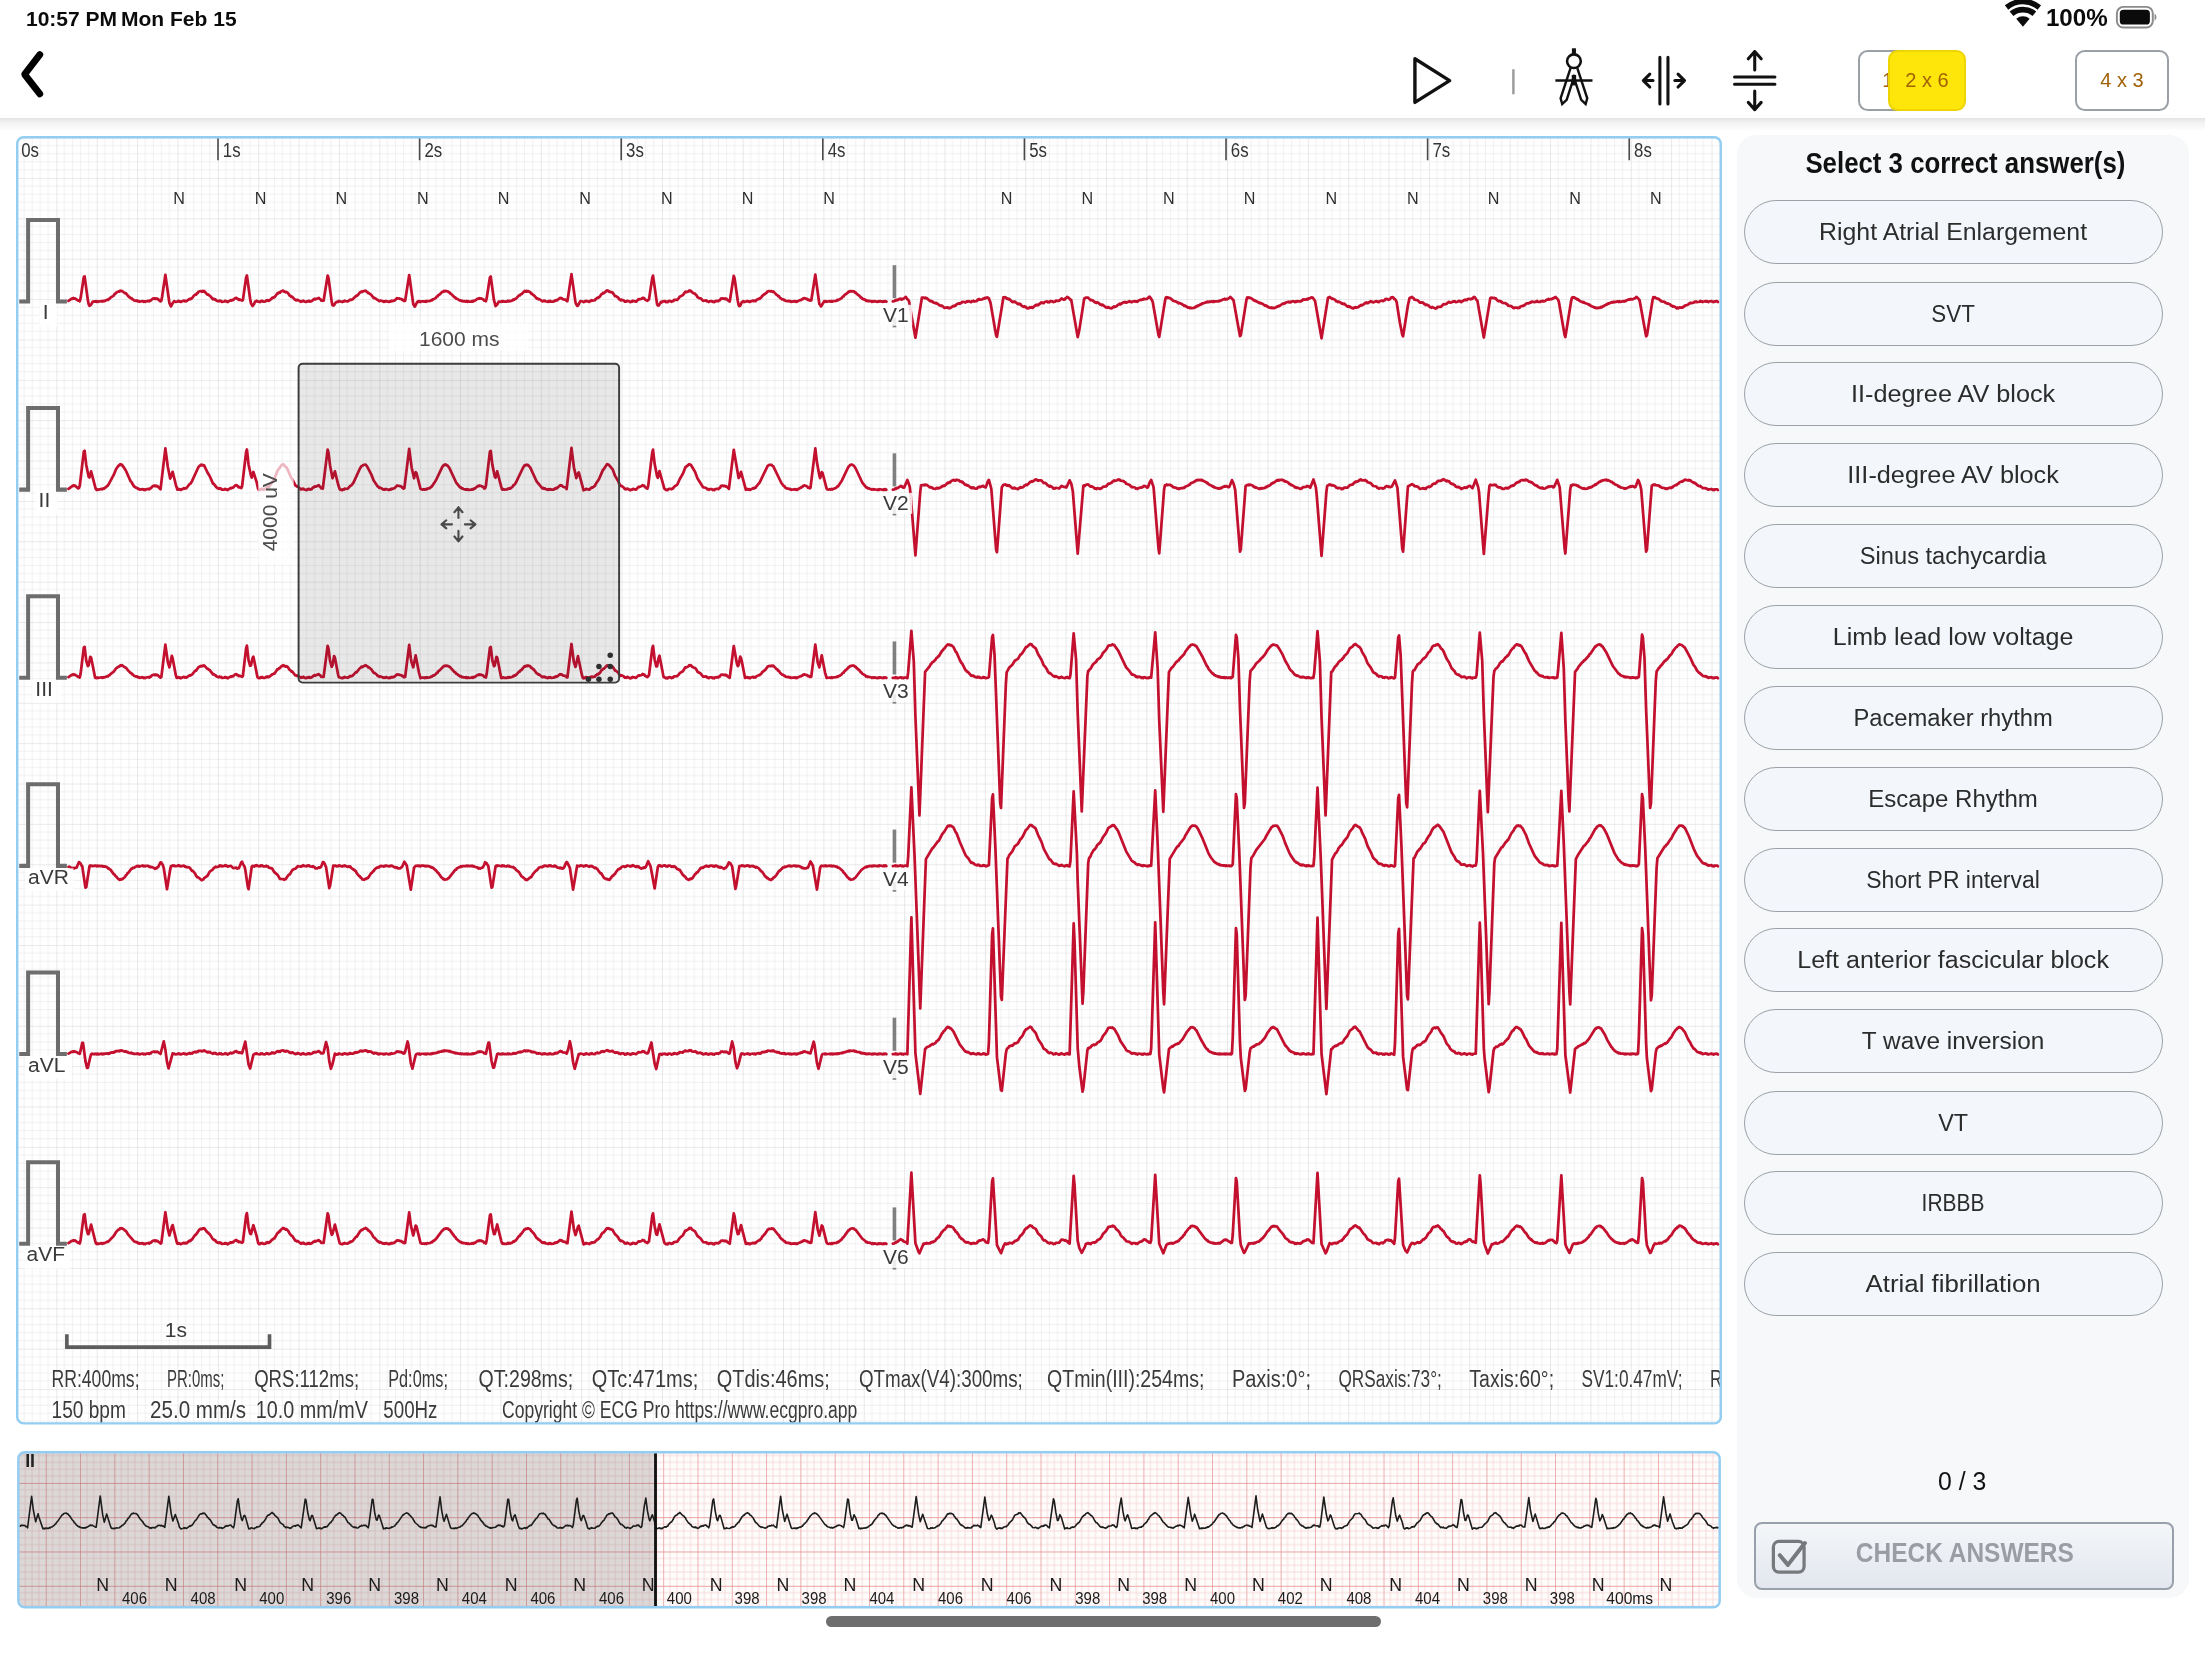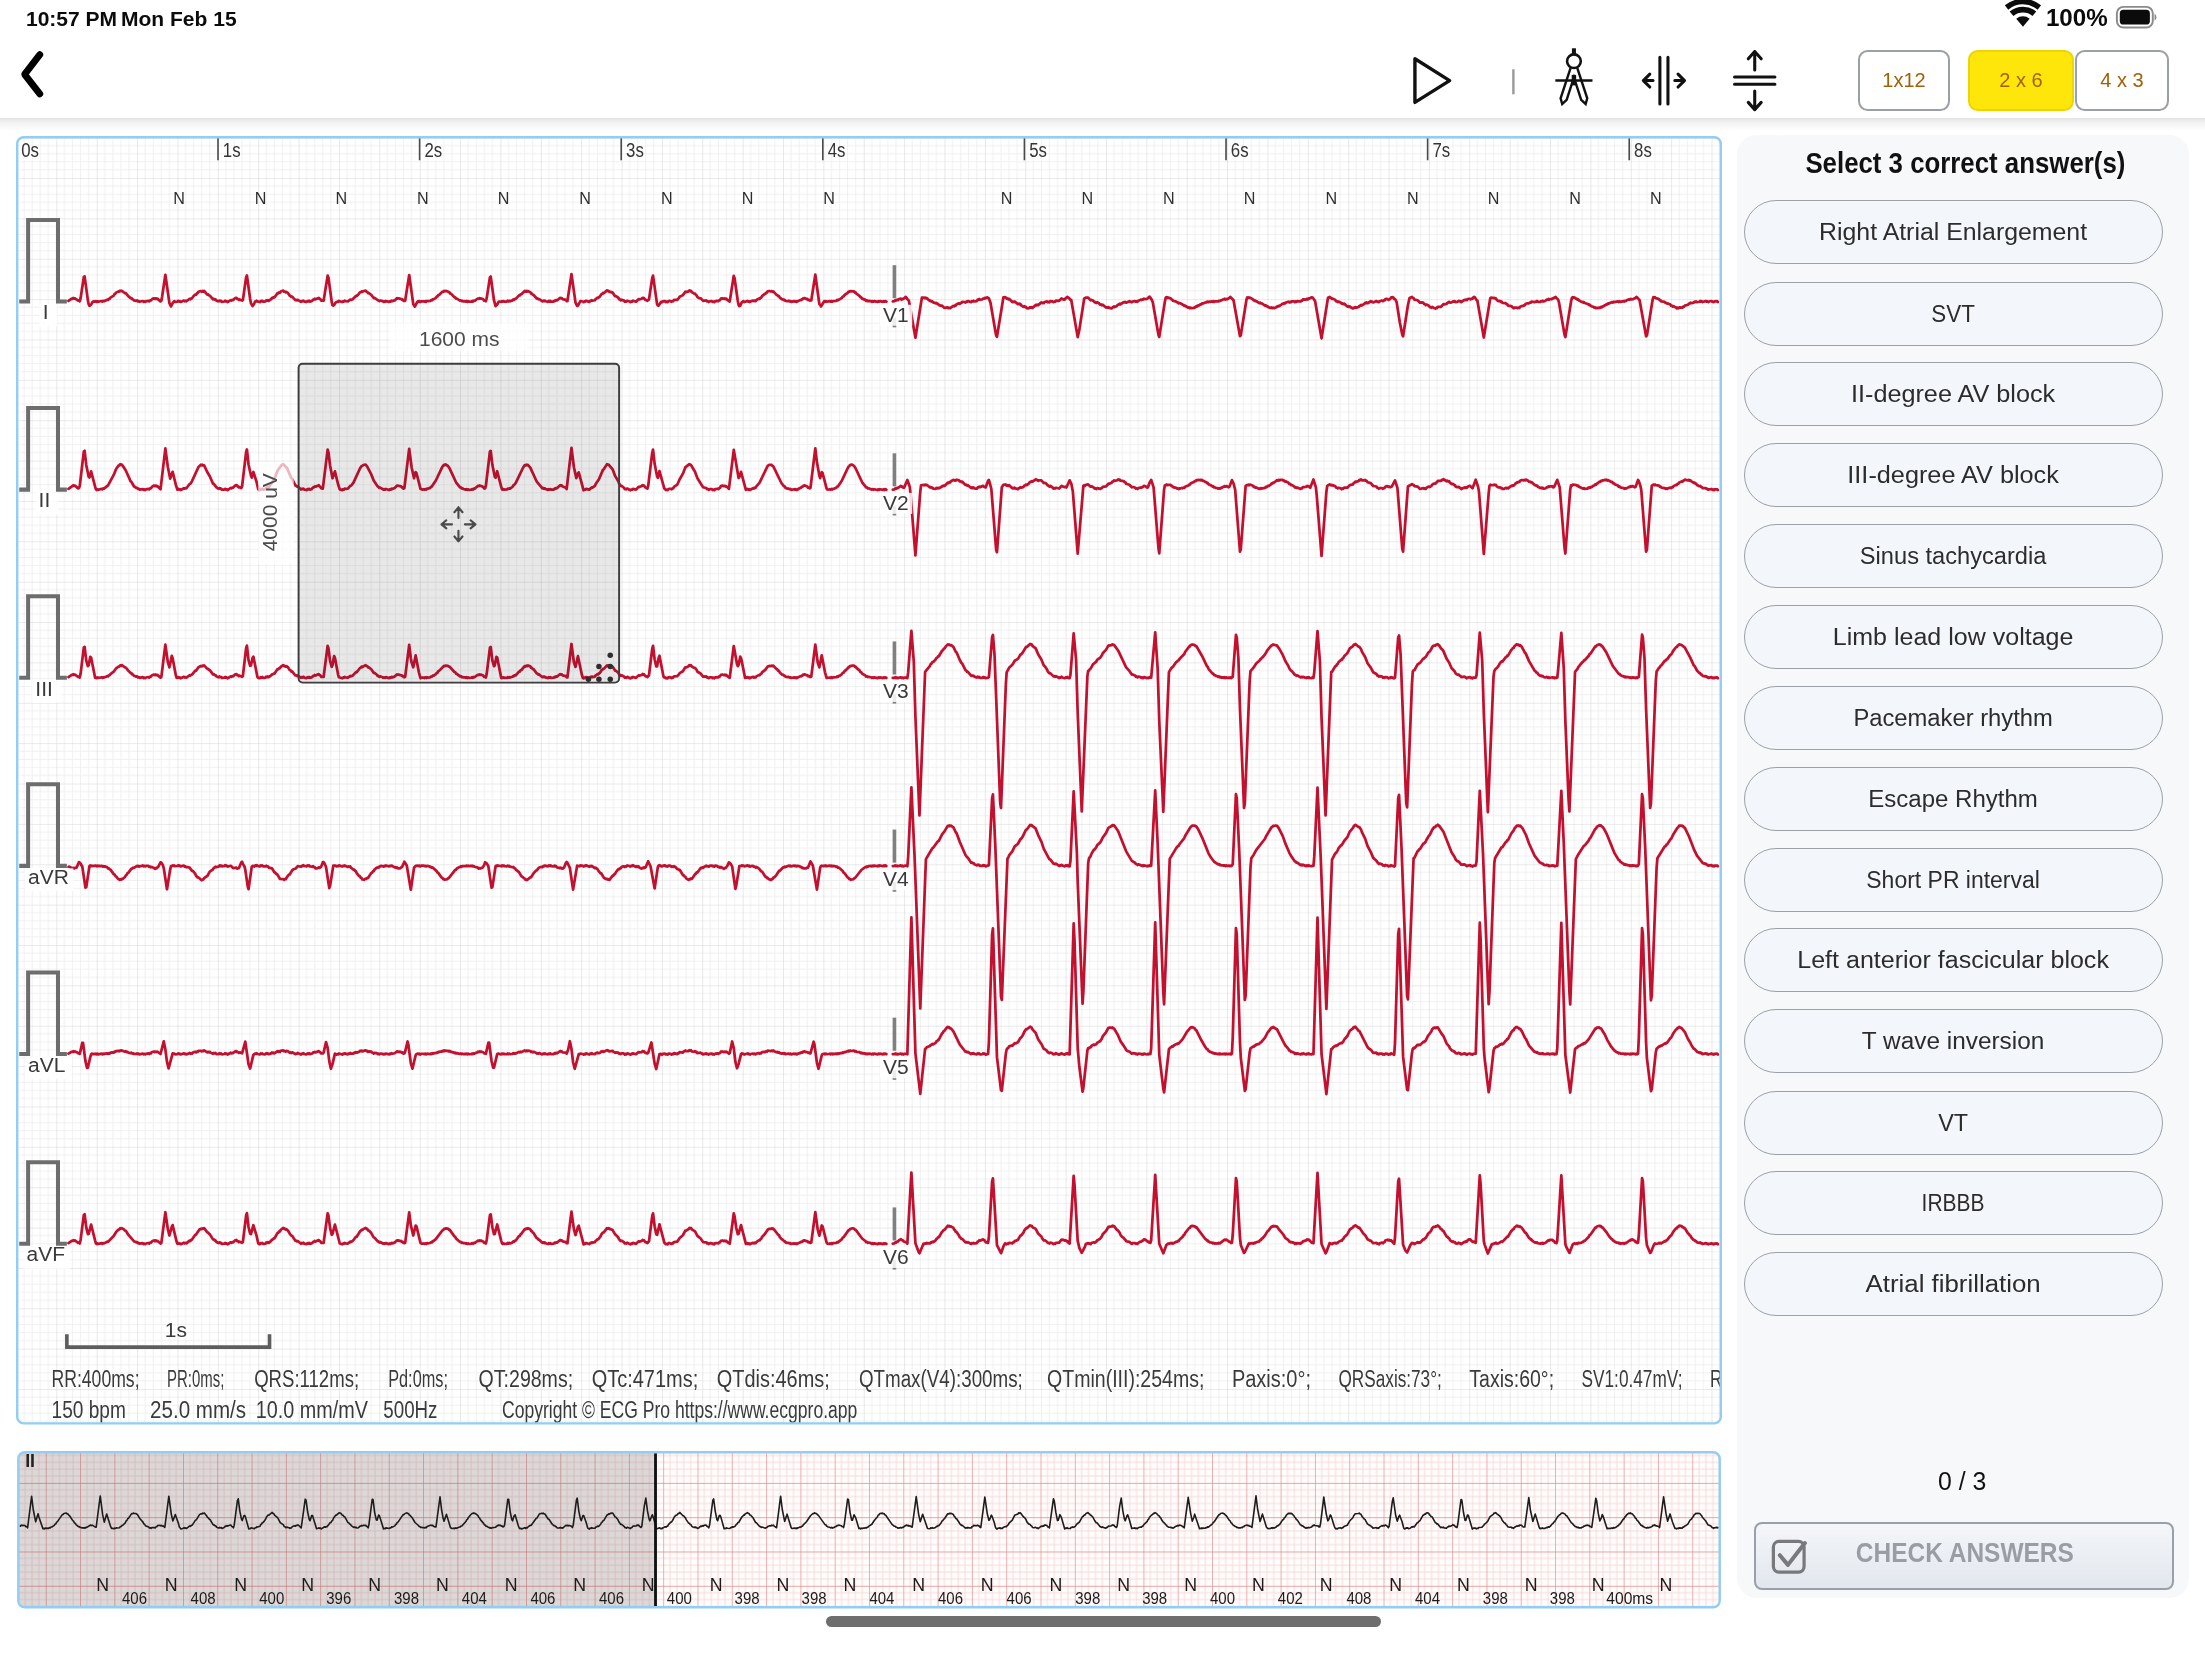--- a/index.html
+++ b/index.html
@@ -61,21 +61,21 @@
   <path d="M2075 100h12m0 0l-8-8m8 8l-8 8"></path>
  </g>
  <g stroke="#111" stroke-width="3.8" fill="none" stroke-linecap="round" stroke-linejoin="round">
   <path d="M2149 95.5h50M2149 104.5h50"></path>
   <path d="M2174 87V64m0 0l-8 9m8-9l8 9"></path>
   <path d="M2174 113v23m0 0l-8-9m8 9l8-9"></path>
  </g>
  <path d="M2274 86V117" stroke="#9a9a9a" stroke-width="3"></path>
 </svg>
 <div class="tbtn plain" style="left:1858px;width:92px">1x12</div>
-<div class="tbtn yellow" style="left:1968px;width:106px">2 x 6</div>
+<div class="tbtn yellow" style="left:1888px;width:78px">2 x 6</div>
 <div class="tbtn plain" style="left:2075px;width:94px">4 x 3</div>
 <div class="divider"></div>
 <div class="mainpanel"><svg width="1706" height="1291" viewBox="20 168 2113 1599" xmlns="http://www.w3.org/2000/svg" font-family="Liberation Sans, sans-serif">
       <defs>
         <pattern id="gmain" width="50" height="50" x="20" y="170" patternUnits="userSpaceOnUse">
           <path d="M10 0V50M20 0V50M30 0V50M40 0V50M0 10H50M0 20H50M0 30H50M0 40H50" stroke="#ededed" stroke-width="1" fill="none"></path>
           <path d="M0 0V50M0 0H50" stroke="#d6d6d6" stroke-width="1.4" fill="none"></path>
         </pattern>
         <clipPath id="clipmain">
           <rect x="21.5" y="169.5" width="2110" height="1593" rx="8"></rect>

